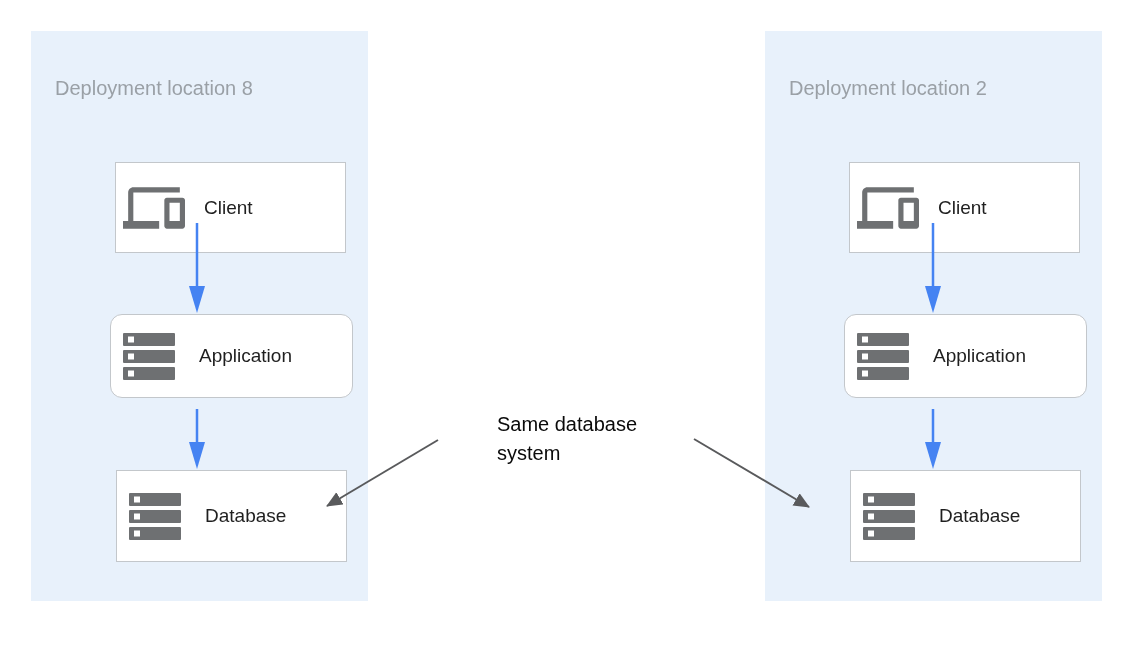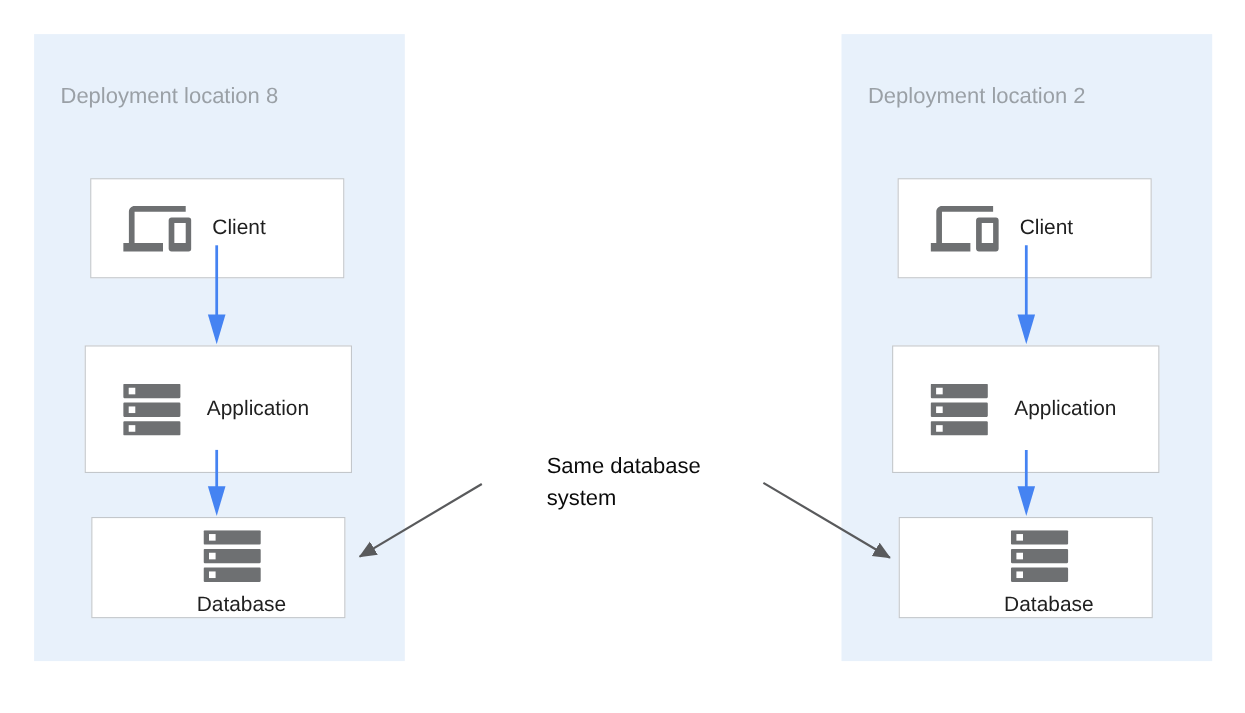--- a/index.html
+++ b/index.html
@@ -42,25 +42,26 @@
     color:var(--panel-title);
     white-space:nowrap;
   }
   .node{
     position:absolute;
     box-sizing:border-box;
     background:var(--node-bg);
     border:1px solid var(--node-border);
     display:flex;
     align-items:center;
-    padding-left:26px;
+    padding-left:4px;
+    margin-left:33px;
   }
   .node-client{left:51px;top:131px;width:231px;height:91px;}
-  .node-application{left:46px;top:283px;width:243px;height:116px;}
-  .node-database{left:52px;top:439px;width:231px;height:92px;flex-direction:column;}
+  .node-application{left:46px;top:283px;width:243px;height:84px;border-radius:12px;}
+  .node-database{left:52px;top:439px;width:231px;height:92px;}
   .icon-wrap{
     width:68px;
     display:flex;
     align-items:center;
     justify-content:center;
     flex:0 0 68px;
   }
   .icon-wrap svg{display:block;}
   .icon-fill{fill:var(--icon-gray);}
   .node-label{

